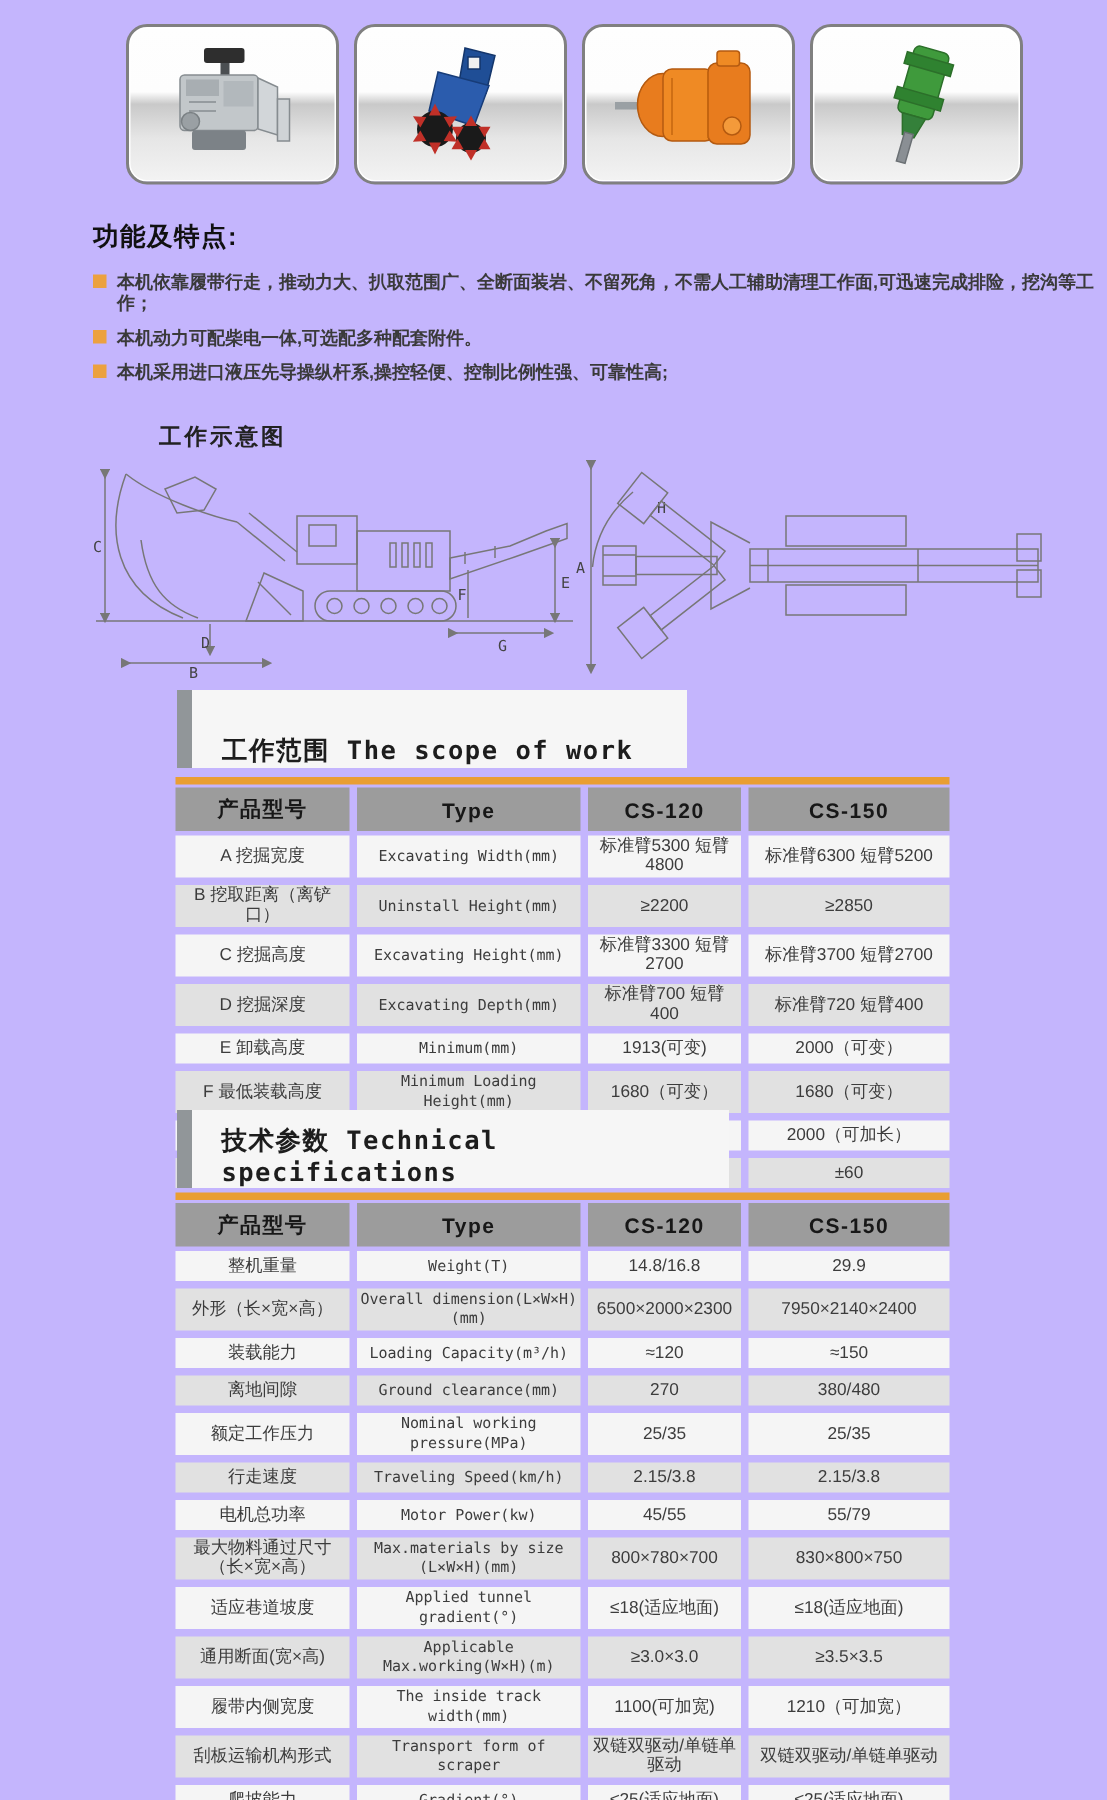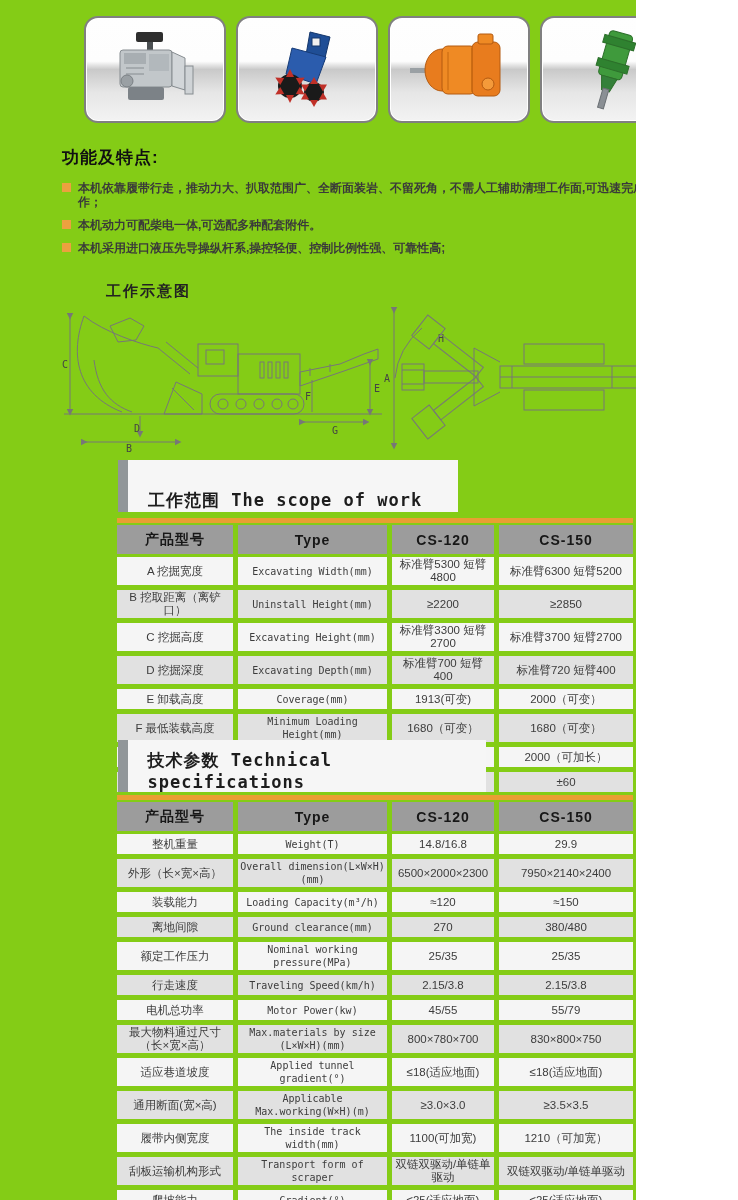--- a/index.html
+++ b/index.html
@@ -1,16 +1,16 @@
 <!DOCTYPE html>
 <html><head>
 <meta charset="utf-8">
 <style>
   html,body{margin:0;padding:0;background:#fff;}
-  .page{position:relative;width:636px;height:1200px;background:#84cc16;overflow:hidden;
+  .page{position:relative;width:738px;height:1200px;background:#c4b5fd;overflow:hidden;
         font-family:"Liberation Sans","DejaVu Sans",sans-serif;color:#333;}
 
   
   .products{position:absolute;top:16px;left:84px;display:flex;gap:10px;}
   .pcard{width:138px;height:103px;border:2px solid #808080;border-radius:14px;
          background:linear-gradient(180deg,#fefefe 0%,#fdfdfd 42%,#c9c9c9 50%,#e6e6e6 72%,#f3f3f3 100%);
          box-shadow:inset 0 0 0 1px #fff;display:flex;align-items:center;justify-content:center;}
   .pcard svg{width:112px;height:84px;}
 
   
@@ -256,21 +256,21 @@
           <div class="td c3">标准臂3700  短臂2700</div>
         </div>
         <div class="tr even">
           <div class="td c0">D 挖掘深度</div>
           <div class="td c1">Excavating Depth(mm)</div>
           <div class="td c2">标准臂700  短臂400</div>
           <div class="td c3">标准臂720  短臂400</div>
         </div>
         <div class="tr odd">
           <div class="td c0">E 卸载高度</div>
-          <div class="td c1">Coverage(mm)</div>
+          <div class="td c1">Minimum(mm)</div>
           <div class="td c2">1913(可变)</div>
           <div class="td c3">2000（可变）</div>
         </div>
         <div class="tr even">
           <div class="td c0">F 最低装载高度</div>
           <div class="td c1">Minimum Loading Height(mm)</div>
           <div class="td c2">1680（可变）</div>
           <div class="td c3">1680（可变）</div>
         </div>
         <div class="tr odd">

